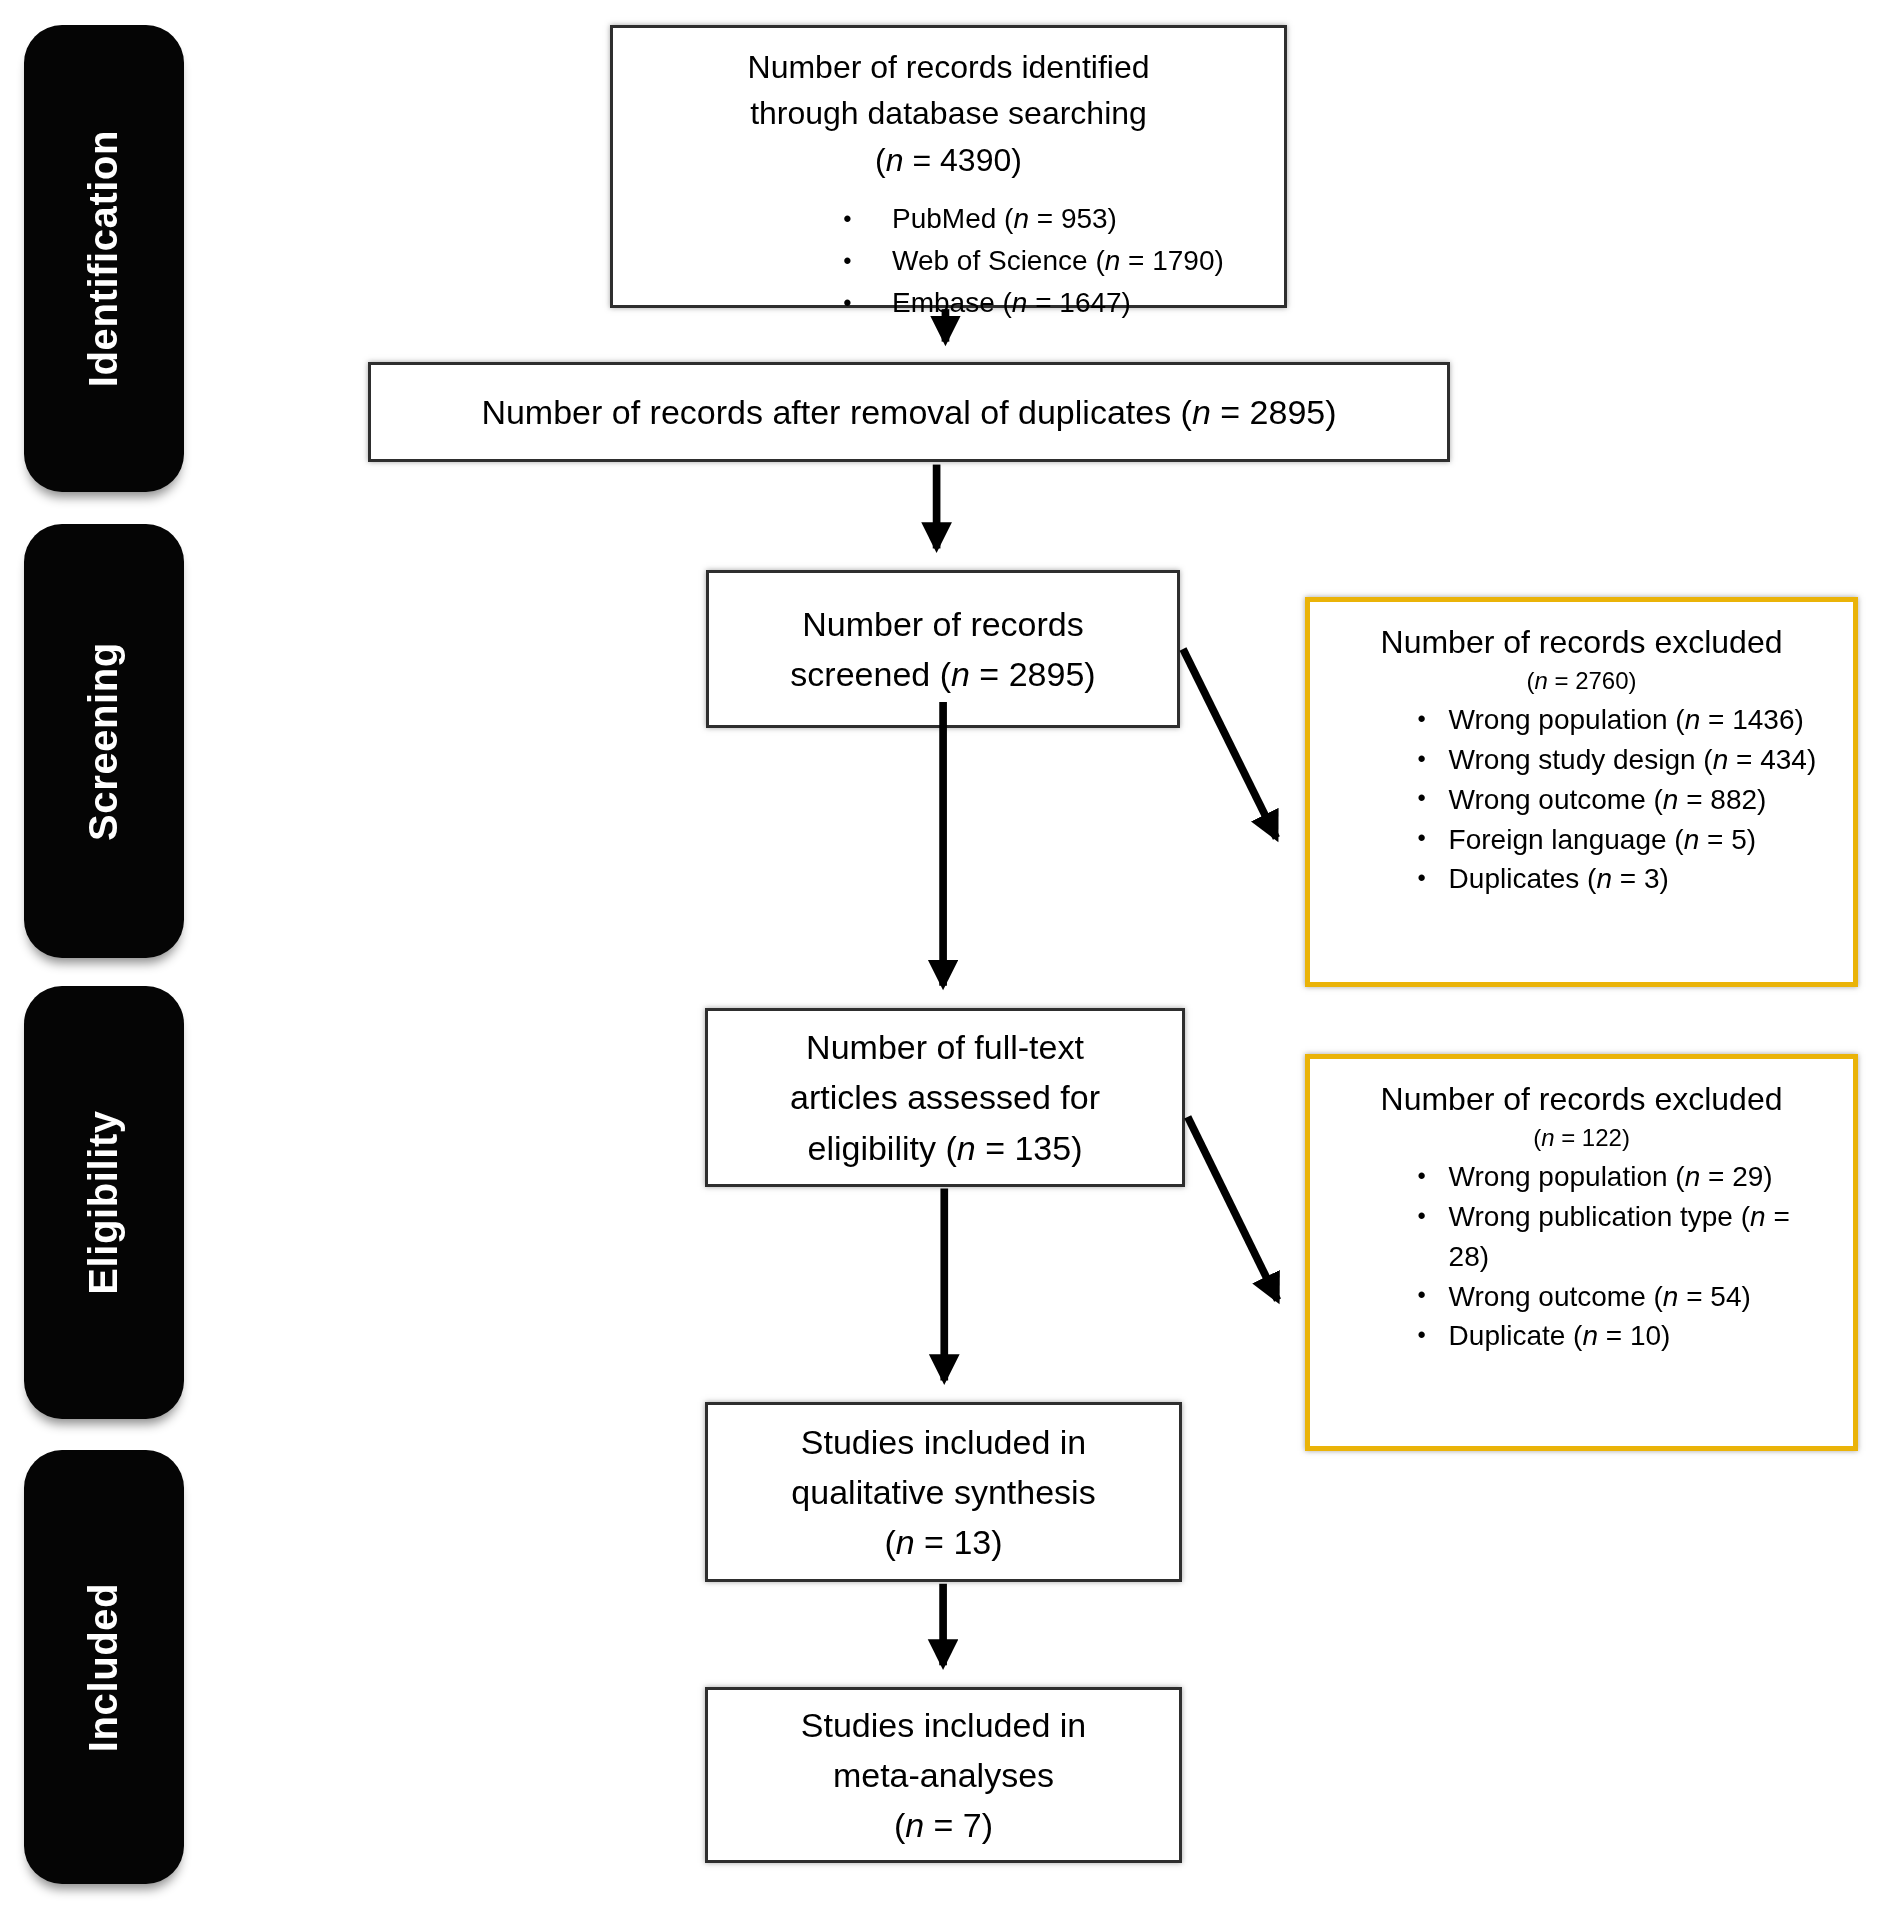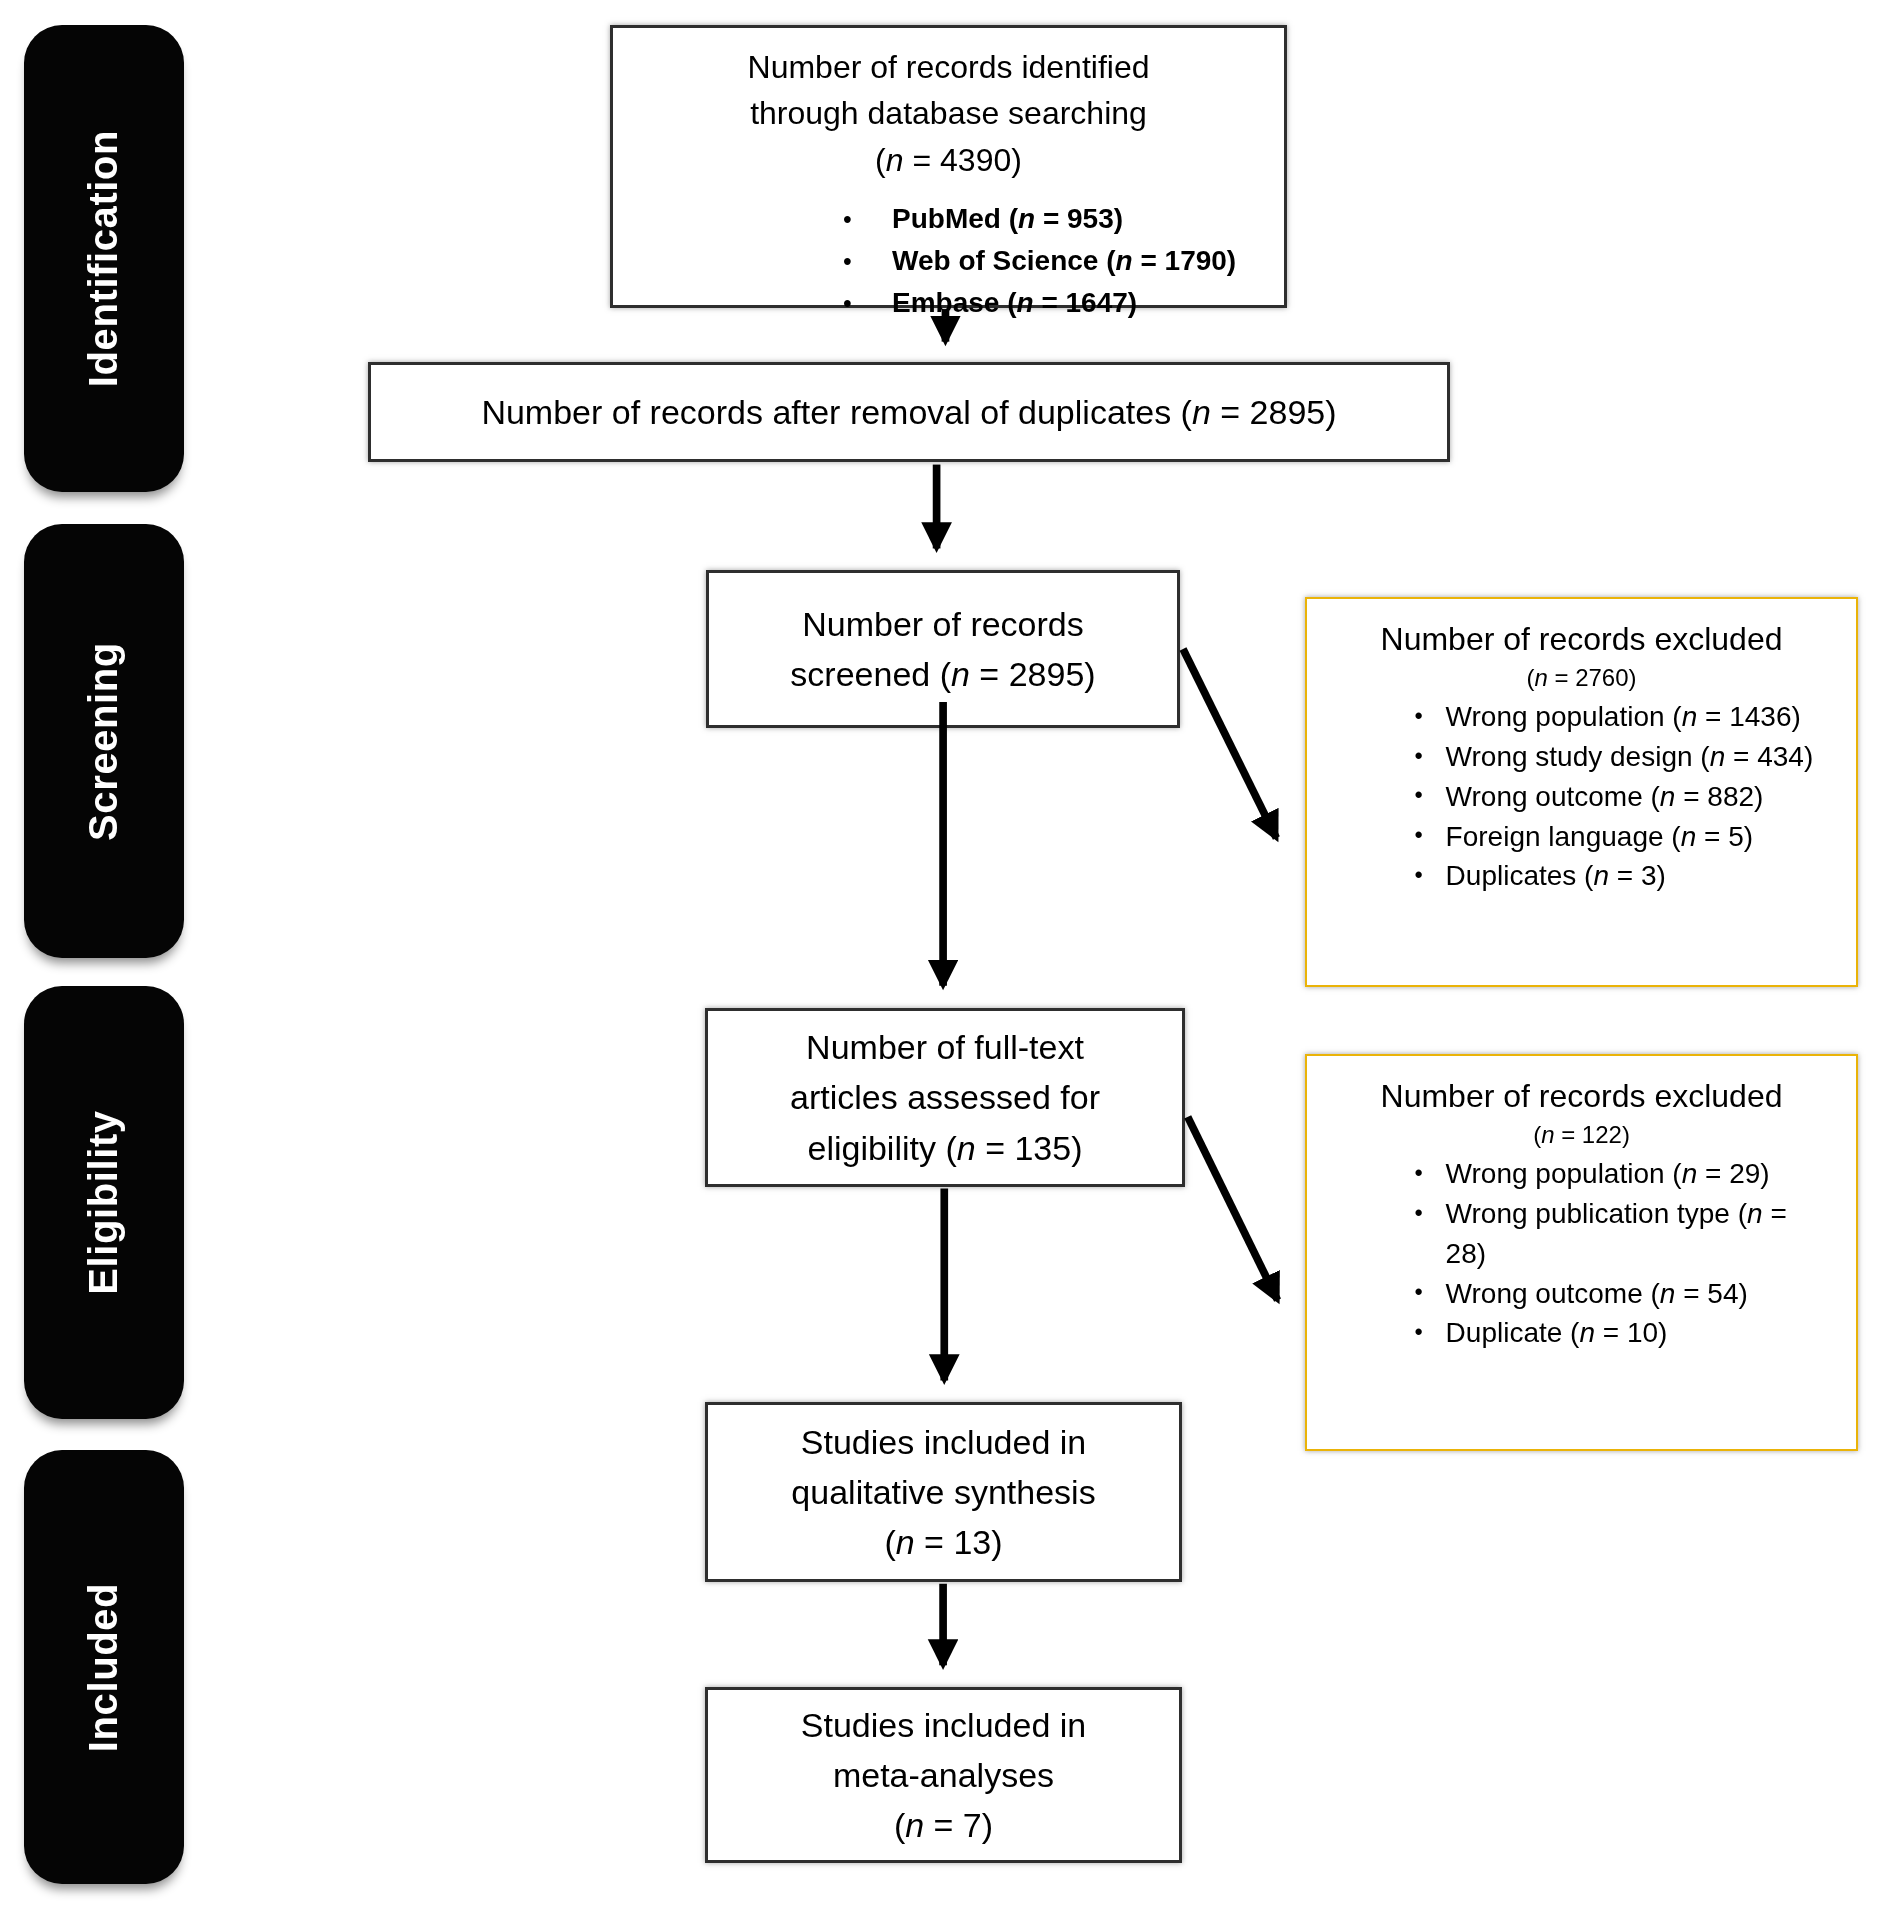--- a/index.html
+++ b/index.html
@@ -66,42 +66,42 @@
   .box-screened     { left: 706px; top: 570px;  width: 474px;  height: 158px; }
   .box-fulltext     { left: 705px; top: 1008px; width: 480px;  height: 179px; }
   .box-qualitative  { left: 705px; top: 1402px; width: 477px;  height: 180px; }
   .box-meta         { left: 705px; top: 1687px; width: 477px;  height: 176px; }
 
   .excl-box {
     position: absolute;
     left: 1305px;
     width: 553px;
     background: #ffffff;
-    border: 2px solid #eab308;
+    border: 5px solid #eab308;
     box-shadow: 0 0 5.3px rgba(90,90,90,0.55);
     padding: 17.7px 23.6px 5.9px 23.6px;
     text-align: center;
   }
   .box-excl-screening   { top: 597px; height: 390px; }
   .box-excl-eligibility { top: 1054px; height: 397px; }
   .excl-title { font-size: 32px; line-height: 1.4; }
   .excl-n     { font-size: 24px; line-height: 1.4; }
 
   .nline { display: block; }
 
   
   .bullets { margin-top: 4.7px; text-align: left; }
   .brow {
     display: flex;
     align-items: flex-start;
     font-size: 28px;
     line-height: 1.5;
   }
   .brow .marker { flex: 0 0 auto; text-align: center; }
-  .identified-bullets { margin-top: 3.5px; align-self: stretch; padding-left: 177px; font-weight: bold; }
+  .identified-bullets { margin-top: 3.5px; align-self: stretch; padding-left: 177px; }
   .identified-bullets .marker { width: 89px; font-size: 23.6px; padding-top: 3.5px; }
   .excl-bullets { padding-left: 61px; margin-top: 2.4px; }
   .excl-bullets .brow { font-size: 28px; line-height: 1.42; }
   .excl-bullets .marker { width: 54px; font-size: 23.6px; padding-top: 2.4px; }
   .excl-bullets .btext { max-width: 408px; }
   .brow .marker::before { content: "\2022"; }
 
   i { font-style: italic; }
 
   

